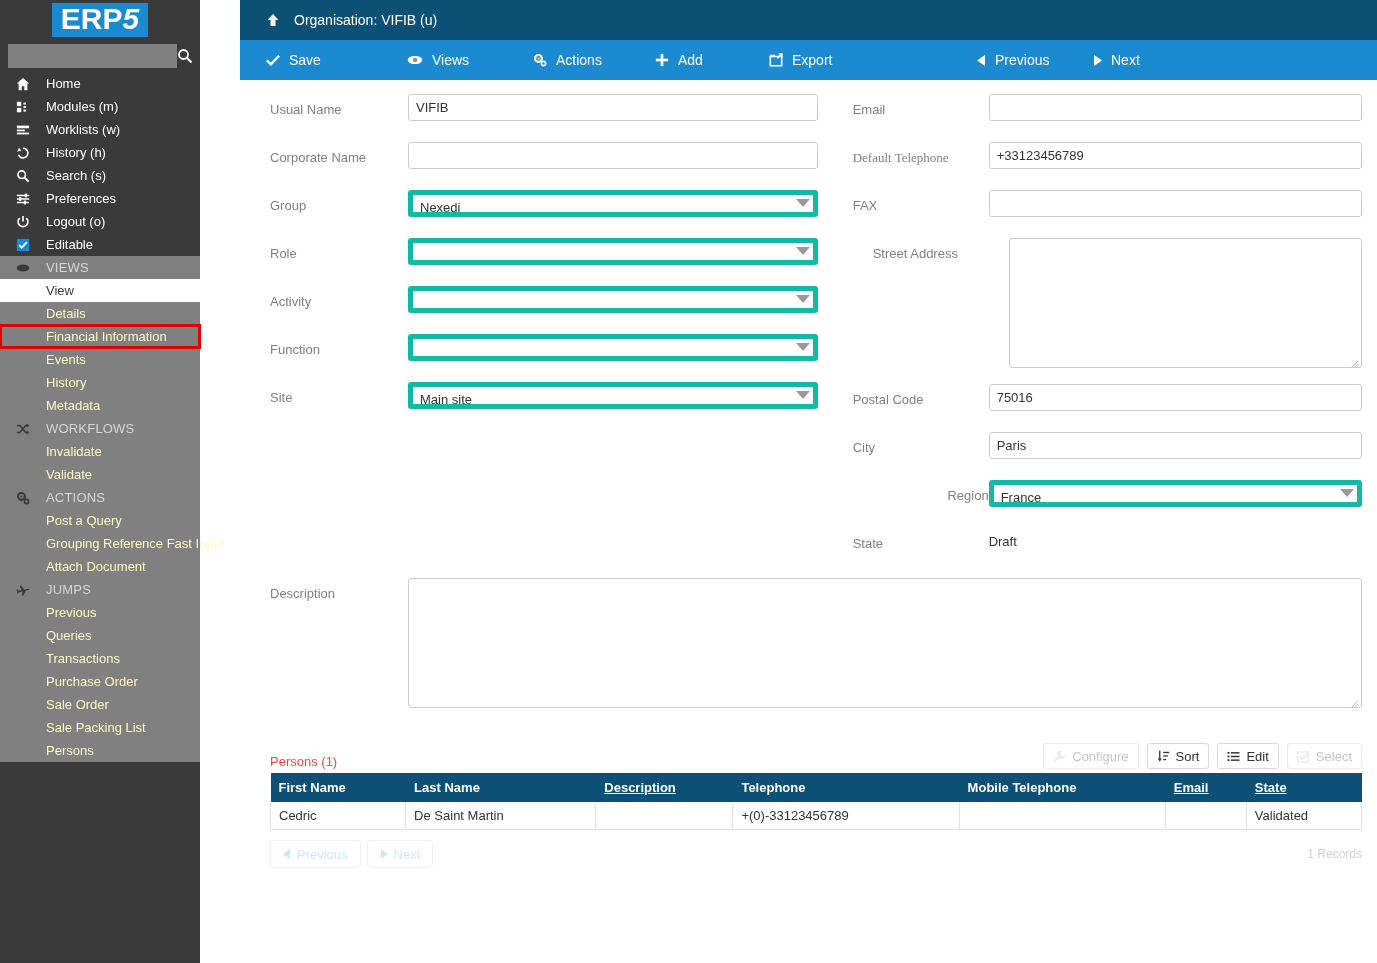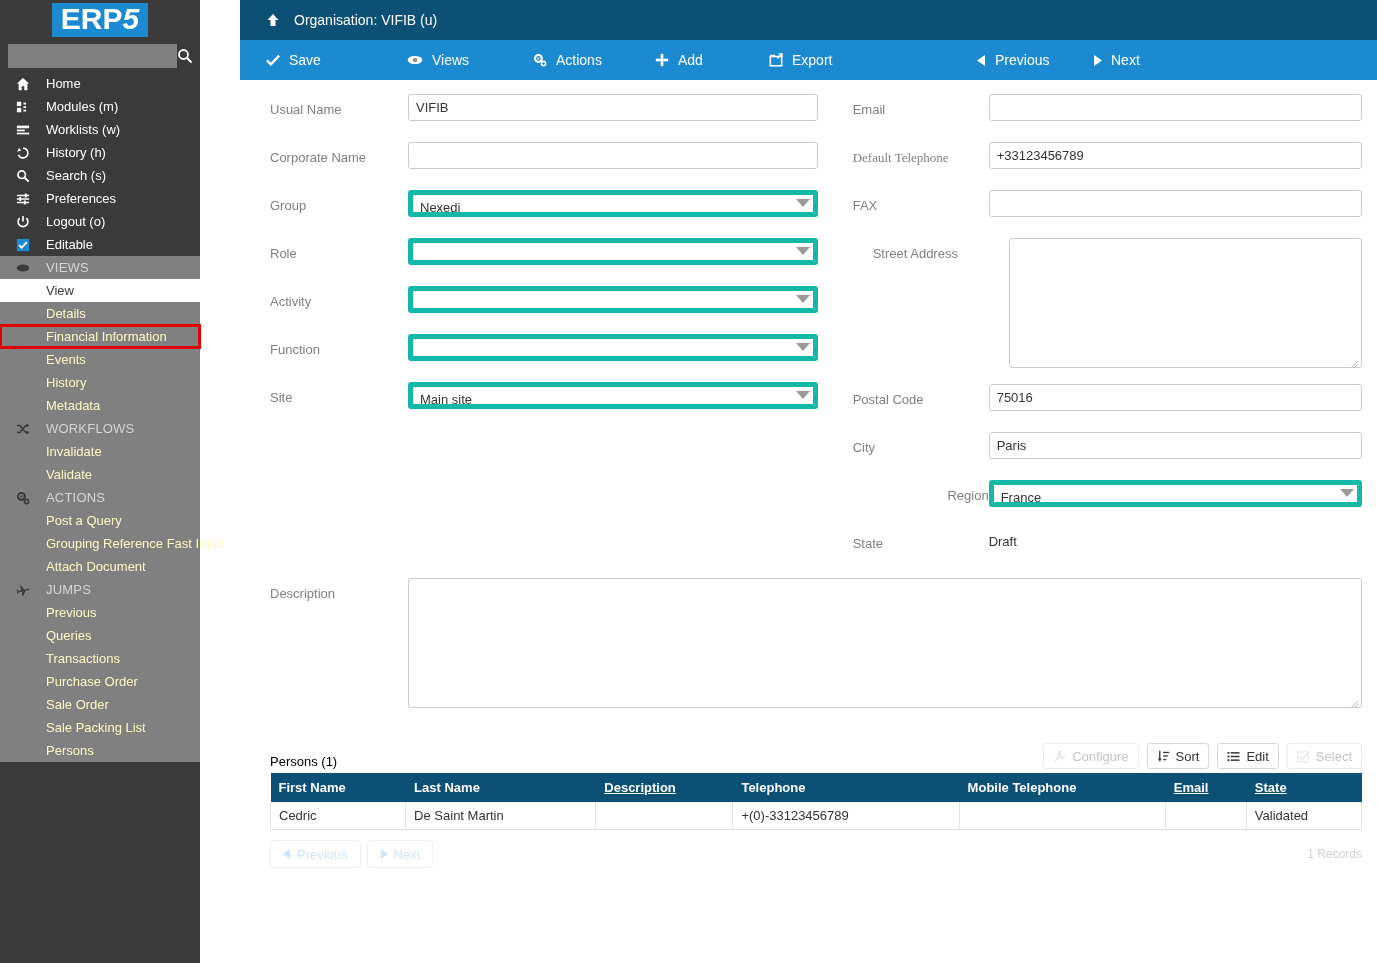--- a/index.html
+++ b/index.html
@@ -212,21 +212,21 @@
     color: #333333;
     padding-top: 6px;
   }
 
   
   .lb-head {
     display: flex; align-items: flex-end;
     justify-content: space-between;
     padding-bottom: 4px;
   }
-  .lb-title { font-size: 13px; color: #000000; }
+  .lb-title { font-size: 13px; color: #ef4444; }
   .lb-btns { display: flex; gap: 8px; }
   .lb-btn {
     display: flex; align-items: center; gap: 6px;
     height: 26px;
     padding: 0 9px;
     border: 1px solid #d9d9d9;
     border-radius: 3px;
     background: #ffffff;
     font-size: 13px;
     color: #333333;

